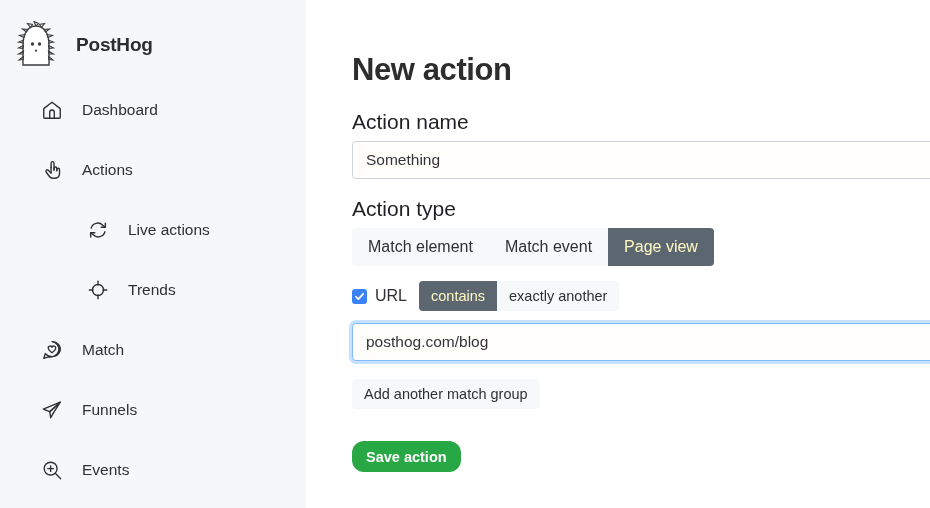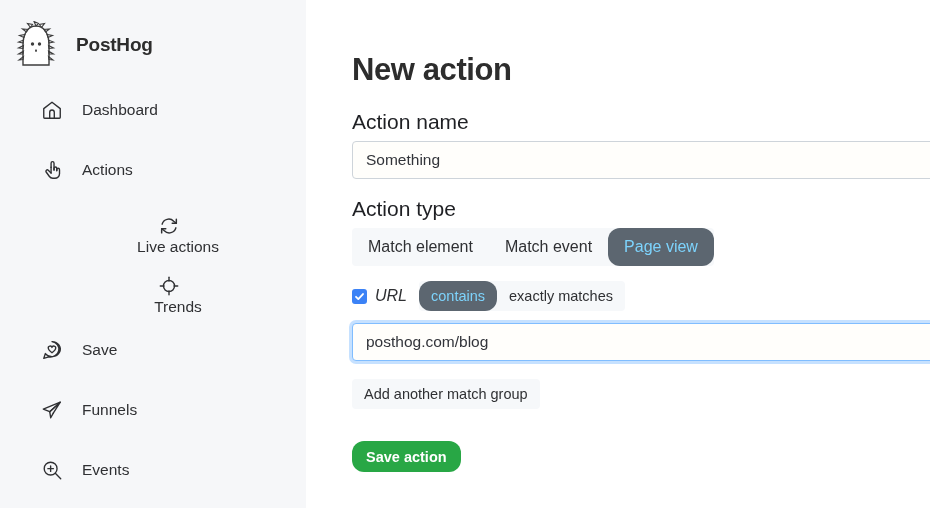--- a/index.html
+++ b/index.html
@@ -51,21 +51,21 @@
   .nav { margin-top: 22px; }
 
   .nav-item {
     display: flex;
     align-items: center;
     height: 32px;
     margin-bottom: 28px;
     padding-left: 40px;
     cursor: pointer;
   }
-  .nav-item.sub { padding-left: 32px; flex-direction: column; }
+  .nav-item.sub { padding-left: 86px; }
 
   .nav-icon {
     width: 24px; height: 24px;
     flex: 0 0 auto;
     display: flex;
     align-items: center;
     justify-content: center;
     color: #2f3033;
   }
   .nav-icon svg { display: block; }
@@ -137,22 +137,22 @@
     font-size: 16px;
     color: #2f3033;
     padding: 0 16px;
     height: 38px;
     line-height: 38px;
     cursor: pointer;
     white-space: nowrap;
   }
   .group-btn.active {
     background: #5c6670;
-    color: #7dd3fc;
-    border-radius: 12px;
+    color: #fef9c3;
+    border-radius: 0;
   }
 
   .btn-group.small .group-btn {
     font-size: 14.5px;
     height: 30px;
     line-height: 30px;
     padding: 0 12px;
   }
 
   
@@ -170,21 +170,20 @@
     justify-content: center;
     flex: 0 0 auto;
     cursor: pointer;
   }
   .checkbox svg { display: block; }
   .url-label {
     font-size: 16px;
     color: #2f3033;
     margin: 0 12px 0 8px;
     white-space: nowrap;
-    font-style: italic;
   }
 
   .plain-btn {
     border: 0;
     background: #f6f8fa;
     font-family: "Liberation Sans", sans-serif;
     font-size: 14.5px;
     color: #2f3033;
     height: 30px;
     padding: 0 12px;
@@ -293,21 +292,21 @@
         <span class="nav-label">Trends</span>
       </div>
 
       <div class="nav-item">
         <span class="nav-icon">
           <svg width="22" height="22" viewBox="0 0 24 24" fill="none" stroke="currentColor" stroke-width="1.5" stroke-linecap="round" stroke-linejoin="round">
             <path d="M12 2.8 a9 8.2 0 1 1 -7.2 13.1 L3 21.2 l5.4 -1.7 A9 8.2 0 0 0 12 2.8 Z"></path>
             <path d="M12 15 c-2.6 -1.9 -4 -3.2 -4 -4.8 a2 2 0 0 1 4 -1 a2 2 0 0 1 4 1 c0 1.6 -1.4 2.9 -4 4.8 Z"></path>
           </svg>
         </span>
-        <span class="nav-label">Save</span>
+        <span class="nav-label">Match</span>
       </div>
 
       <div class="nav-item">
         <span class="nav-icon">
           <svg width="22" height="22" viewBox="0 0 24 24" fill="none" stroke="currentColor" stroke-width="1.5" stroke-linecap="round" stroke-linejoin="round">
             <path d="M21 3.5 L2.5 11 L9.5 13.8 L21 3.5 Z"></path>
             <path d="M9.5 13.8 L10.6 20.5 L13.4 15.4"></path>
             <path d="M9.5 13.8 L21 3.5 L13.4 15.4"></path>
           </svg>
         </span>
@@ -349,21 +348,21 @@
     <div class="url-row">
       <span class="checkbox">
         <svg width="11" height="11" viewBox="0 0 12 12" fill="none" stroke="#ffffff" stroke-width="2" stroke-linecap="round" stroke-linejoin="round">
           <path d="M2.2 6.3 L4.7 8.8 L9.8 3.3"></path>
         </svg>
       </span>
       <span class="url-label">URL</span>
 
       <span class="btn-group small">
         <button class="group-btn active">contains</button>
-        <button class="group-btn">exactly matches</button>
+        <button class="group-btn">exactly another</button>
       </span>
     </div>
 
     <div class="spacer-12"></div>
 
     <input class="text-input focused" type="text" value="posthog.com/blog" style="">
 
     <div class="spacer-18"></div>
 
     <button class="plain-btn">Add another match group</button>

